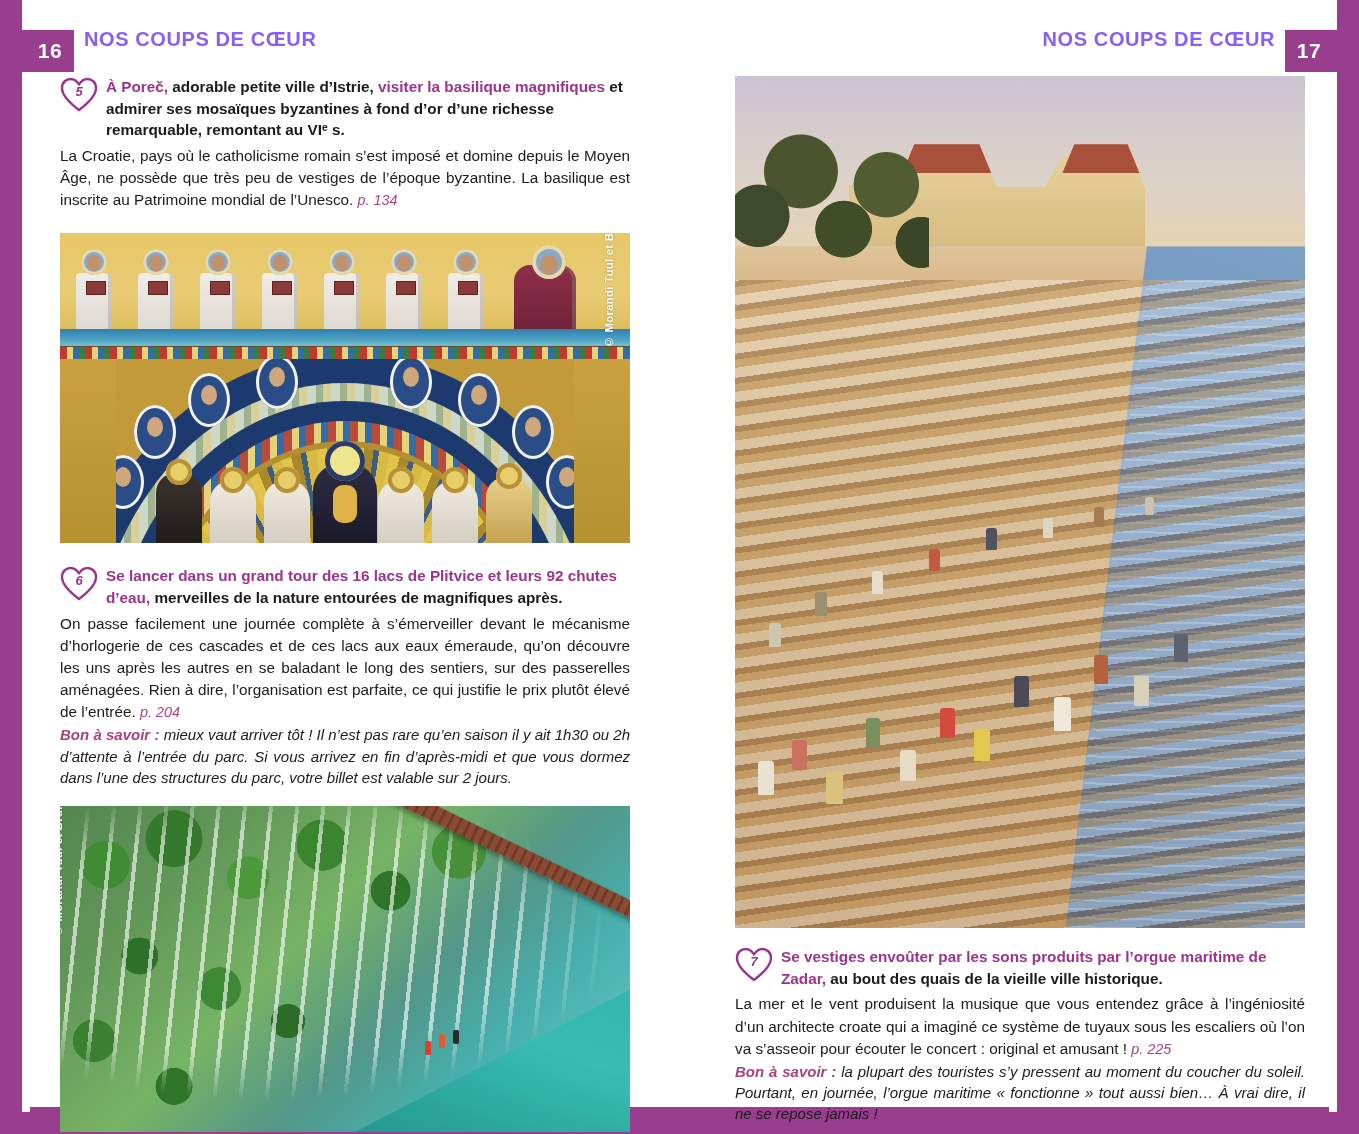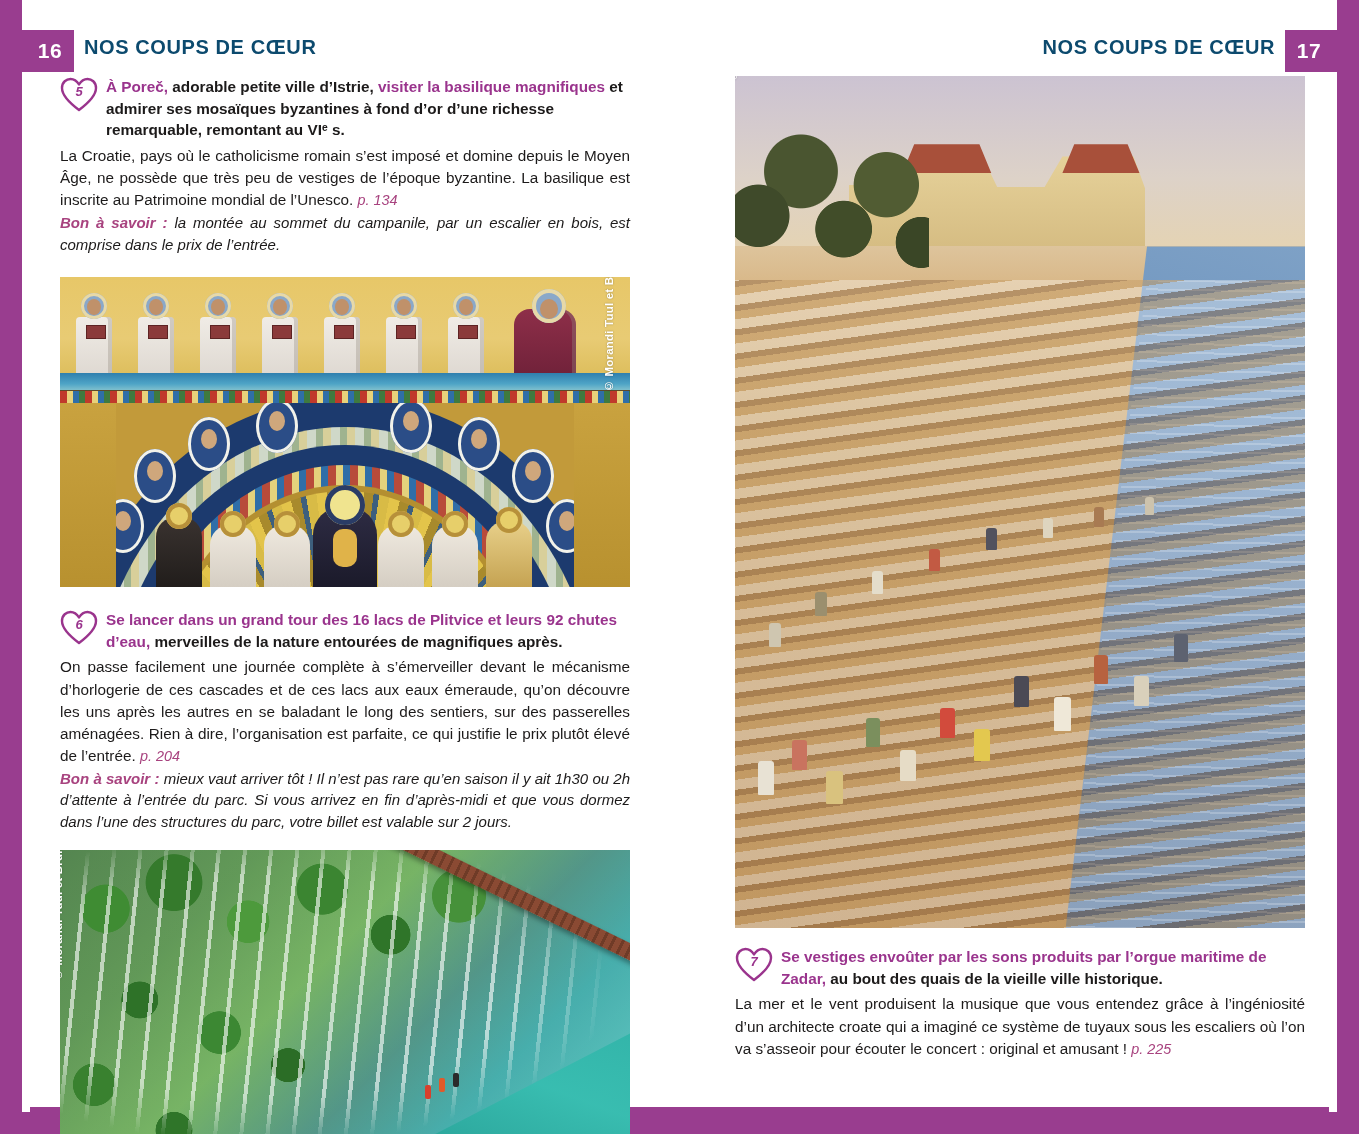--- a/index.html
+++ b/index.html
@@ -73,22 +73,22 @@
     display: flex;
     align-items: center;
     justify-content: center;
     letter-spacing: .5px;
   }
   .page-num.left { left: 26px; }
   .page-num.right { right: 26px; }
 
   .running-head {
     position: absolute;
-    top: 36px;
-    color: #0c4a6e;
+    top: 28px;
+    color: #8b5cf6;
     font-weight: bold;
     font-size: 20px;
     letter-spacing: .6px;
     white-space: nowrap;
   }
   .running-head.left { left: 84px; }
   .running-head.right { right: 84px; }
 
   
   .col {
@@ -432,23 +432,20 @@
           <span class="num">5</span>
         </span>
         <span class="hl">À Poreč,</span><span> adorable petite ville d’Istrie, </span><span class="hl">visiter la basilique magnifiques</span><span> et admirer ses mosaïques byzantines à fond d’or d’une richesse remarquable, remontant au VIᵉ s.</span>
       </div>
 
       <div class="body-text">
         <span>La Croatie, pays où le catholicisme romain s’est imposé et domine depuis le Moyen Âge, ne possède que très peu de vestiges de l’époque byzantine. La basilique est inscrite au Patrimoine mondial de l’Unesco.</span>
         <span class="pref">p. 134</span>
       </div>
 
-      <div class="note">
-        <span class="note-lbl">Bon à savoir :</span><span> la montée au sommet du campanile, par un escalier en bois, est comprise dans le prix de l’entrée.</span>
-      </div>
     </div>
 
     <div class="spacer-22"></div>
 
     <div class="photo mosaic">
       <div class="mos-top"></div>
       <div class="mos-figs">
         <div class="apostle" style="left:8px">
             <div class="robe"></div>
             <div class="halo"></div>
@@ -615,17 +612,20 @@
           <span class="num">7</span>
         </span>
         <span class="hl">Se vestiges envoûter par les sons produits par l’orgue maritime de Zadar,</span><span> au bout des quais de la vieille ville historique.</span>
       </div>
 
       <div class="body-text">
         <span>La mer et le vent produisent la musique que vous entendez grâce à l’ingéniosité d’un architecte croate qui a imaginé ce système de tuyaux sous les escaliers où l’on va s’asseoir pour écouter le concert : original et amusant !</span>
         <span class="pref">p. 225</span>
       </div>
 
+      <div class="note">
+        <span class="note-lbl">Bon à savoir :</span><span> la plupart des touristes s’y pressent au moment du coucher du soleil. Pourtant, en journée, l’orgue maritime « fonctionne » tout aussi bien… À vrai dire, il ne se repose jamais !</span>
+      </div>
     </div>
 
   </div>
 
 </div>
 
 </body></html>

